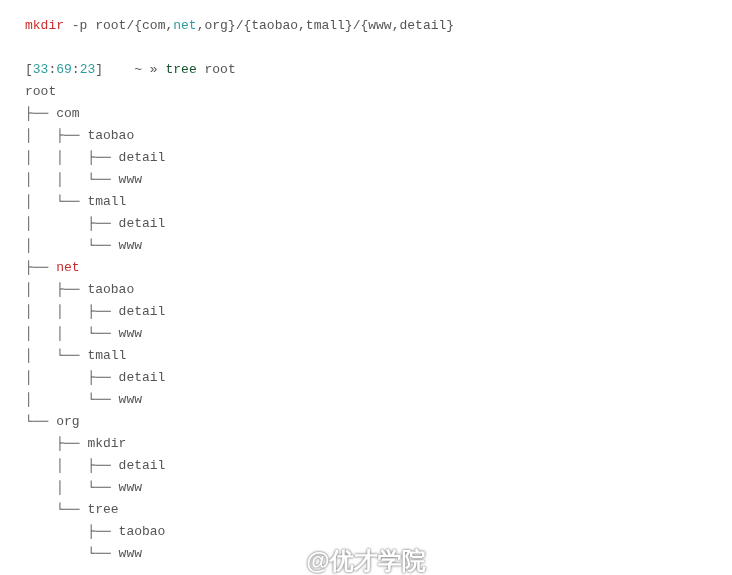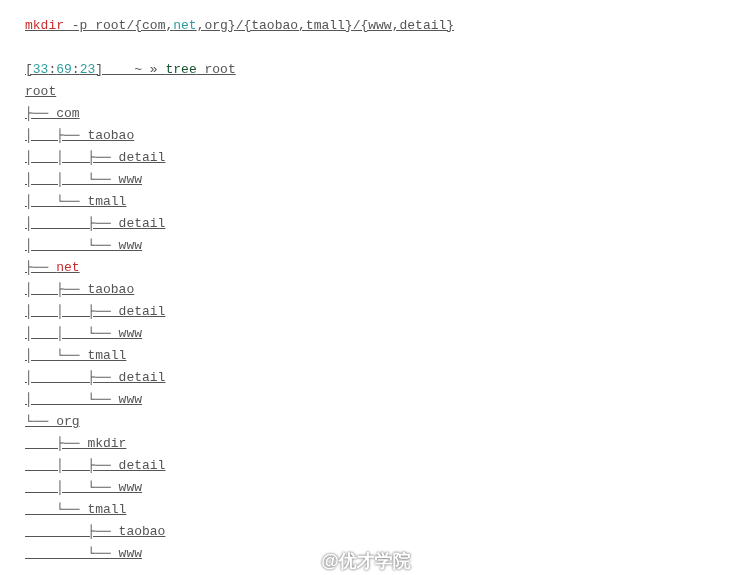--- a/index.html
+++ b/index.html
@@ -9,33 +9,32 @@
       font-size: 13px;
       line-height: 22px;
       color: #555;
       background: #fff;
       width: 732px;
       box-sizing: border-box;
       position: relative;
     }
     .line {
       white-space: pre;
-      text-decoration: underline;
     }
     .red { color: #c92c2c; }
     .teal { color: #2f9c9c; }
     .green { color: #14532d; }
     .watermark {
       position: absolute;
       bottom: 8px;
       left: 0;
       right: 0;
       text-align: center;
       color: #fff;
-      font-size: 18px;
+      font-size: 24px;
       font-weight: bold;
       text-shadow: 0 0 3px #888, 0 0 2px #888;
       font-family: sans-serif;
       pointer-events: none;
     }
     .spacer {
       height: 22px;
     }
   </style>
 </head>
@@ -59,17 +58,17 @@
 <div class="line">│   ├── taobao</div>
 <div class="line">│   │   ├── detail</div>
 <div class="line">│   │   └── www</div>
 <div class="line">│   └── tmall</div>
 <div class="line">│       ├── detail</div>
 <div class="line">│       └── www</div>
 <div class="line">└── org</div>
 <div class="line">    ├── mkdir</div>
 <div class="line">    │   ├── detail</div>
 <div class="line">    │   └── www</div>
-<div class="line">    └── tmall</div>
+<div class="line">    └── tree</div>
 <div class="line">        ├── taobao</div>
 <div class="line">        └── www</div>
 
 <div class="watermark">@优才学院</div>
 
 </body></html>

